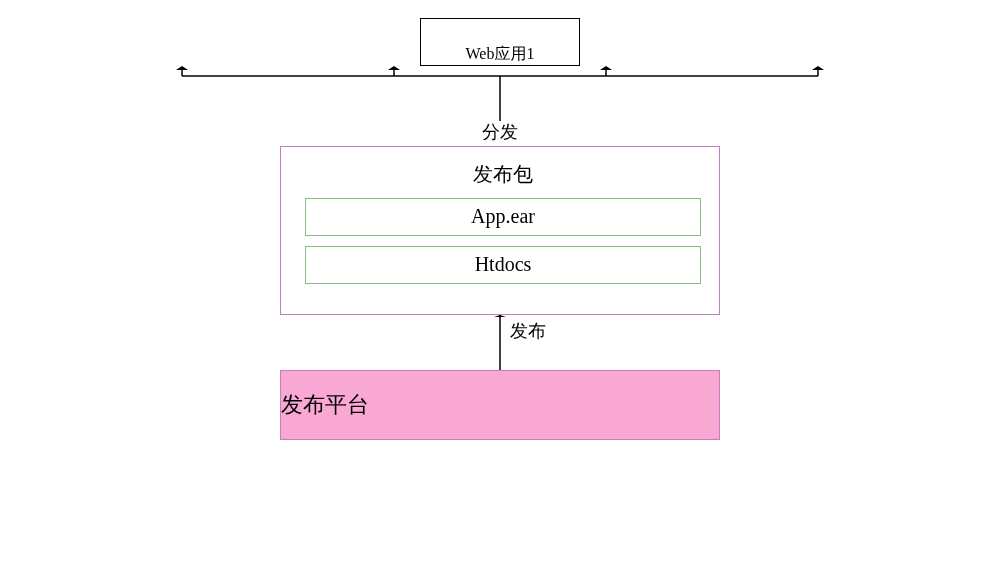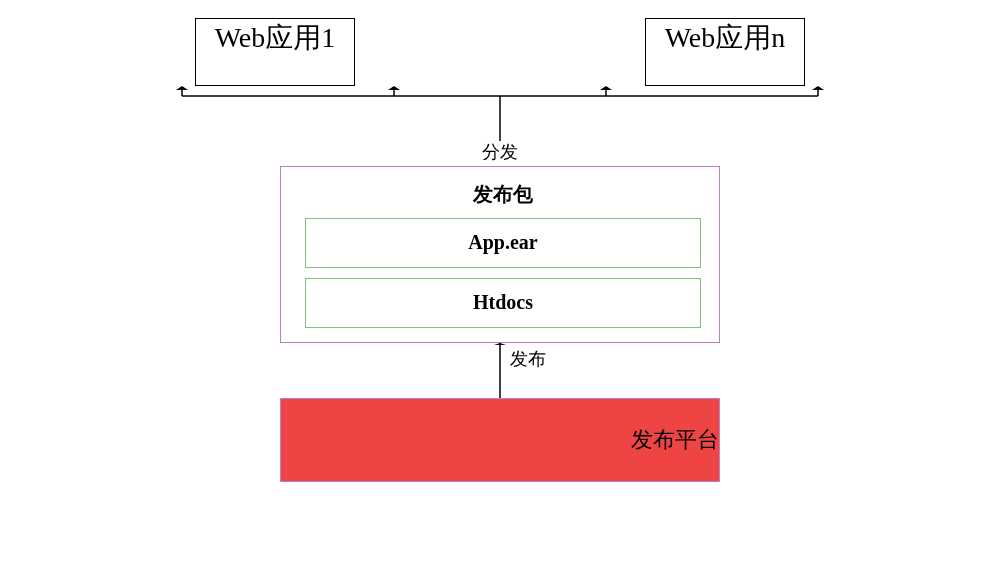--- a/index.html
+++ b/index.html
@@ -32,94 +32,90 @@
     .top-row {
       display: flex;
       flex-direction: row;
       justify-content: space-around;
       width: 100%;
       margin-bottom: 0;
     }
 
     .web-app-box {
       width: 160px;
-      height: 68px;
+      height: 48px;
       border: 1.5px solid #000;
       display: flex;
-      align-items: flex-start;
+      align-items: flex-end;
       justify-content: center;
-      font-size: 28px;
+      font-size: 16px;
       background: #fff;
     }
 
     
     .publish-package-outer {
       width: 440px;
       border: 1.5px solid #c080c0;
       padding: 14px 18px 14px 24px;
       display: flex;
       flex-direction: column;
       align-items: center;
       background: #fff;
       position: relative;
-      font-weight: bold;
     }
 
     .publish-package-title {
       font-size: 20px;
       margin-bottom: 10px;
       color: #000;
     }
 
     .inner-box {
       width: 100%;
       border: 1.5px solid #80c080;
-      height: 50px;
+      height: 38px;
       display: flex;
       align-items: center;
       justify-content: center;
       font-size: 20px;
       background: #fff;
       margin-bottom: 10px;
     }
 
     .inner-box:last-child {
-      margin-bottom: 0;
+      margin-bottom: 16px;
     }
 
     
     .platform-box {
       width: 440px;
-      height: 84px;
+      height: 70px;
       border: 1.5px solid #c080c0;
       display: flex;
       align-items: center;
-      justify-content: flex-end;
+      justify-content: flex-start;
       font-size: 22px;
-      background: #ef4444;
+      background: #f9a8d4;
     }
 
     
     
     .svg-arrows {
       width: 900px;
       height: 80px;
     }
   </style>
 </head>
 <body>
 
 <div class="diagram">
 
   <div class="top-row">
     <div class="web-app-box">
       <span>Web应用1</span>
-    </div>
-    <div class="web-app-box">
-      <span>Web应用n</span>
     </div>
   </div>
 
   <svg class="svg-arrows" viewBox="0 0 900 80" xmlns="http://www.w3.org/2000/svg">
 
     <text x="450" y="72" text-anchor="middle" font-size="18" font-family="SimSun,serif" fill="#000">分发</text>
 
     <line x1="450" y1="55" x2="450" y2="10" stroke="#000" stroke-width="1.5"></line>
 
     <line x1="132" y1="10" x2="768" y2="10" stroke="#000" stroke-width="1.5"></line>

